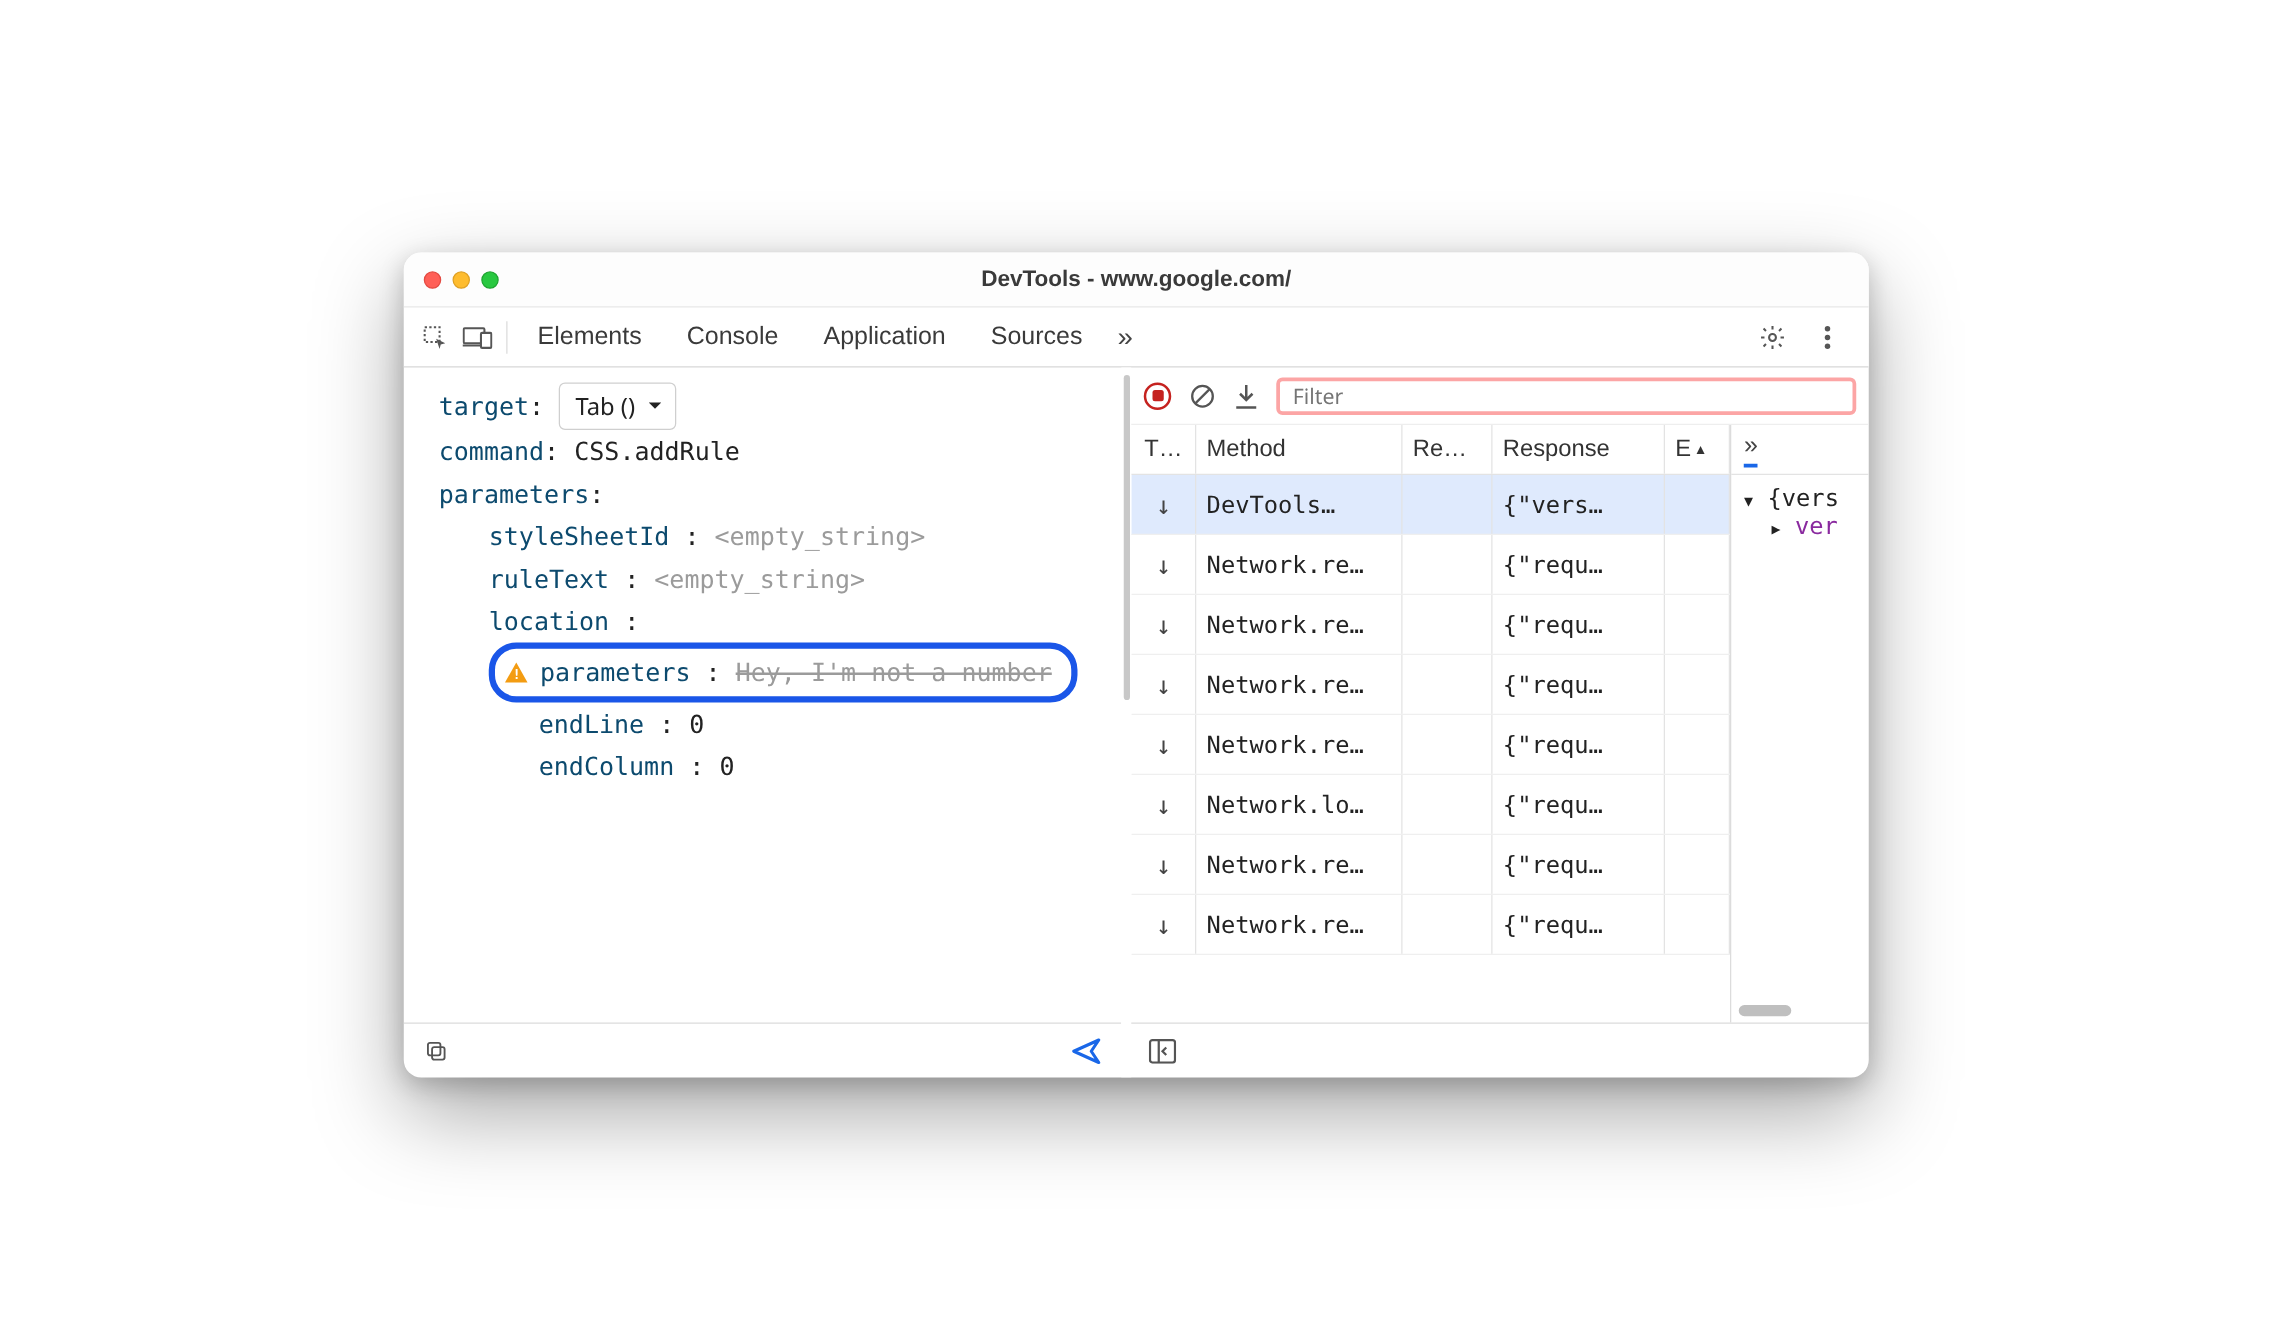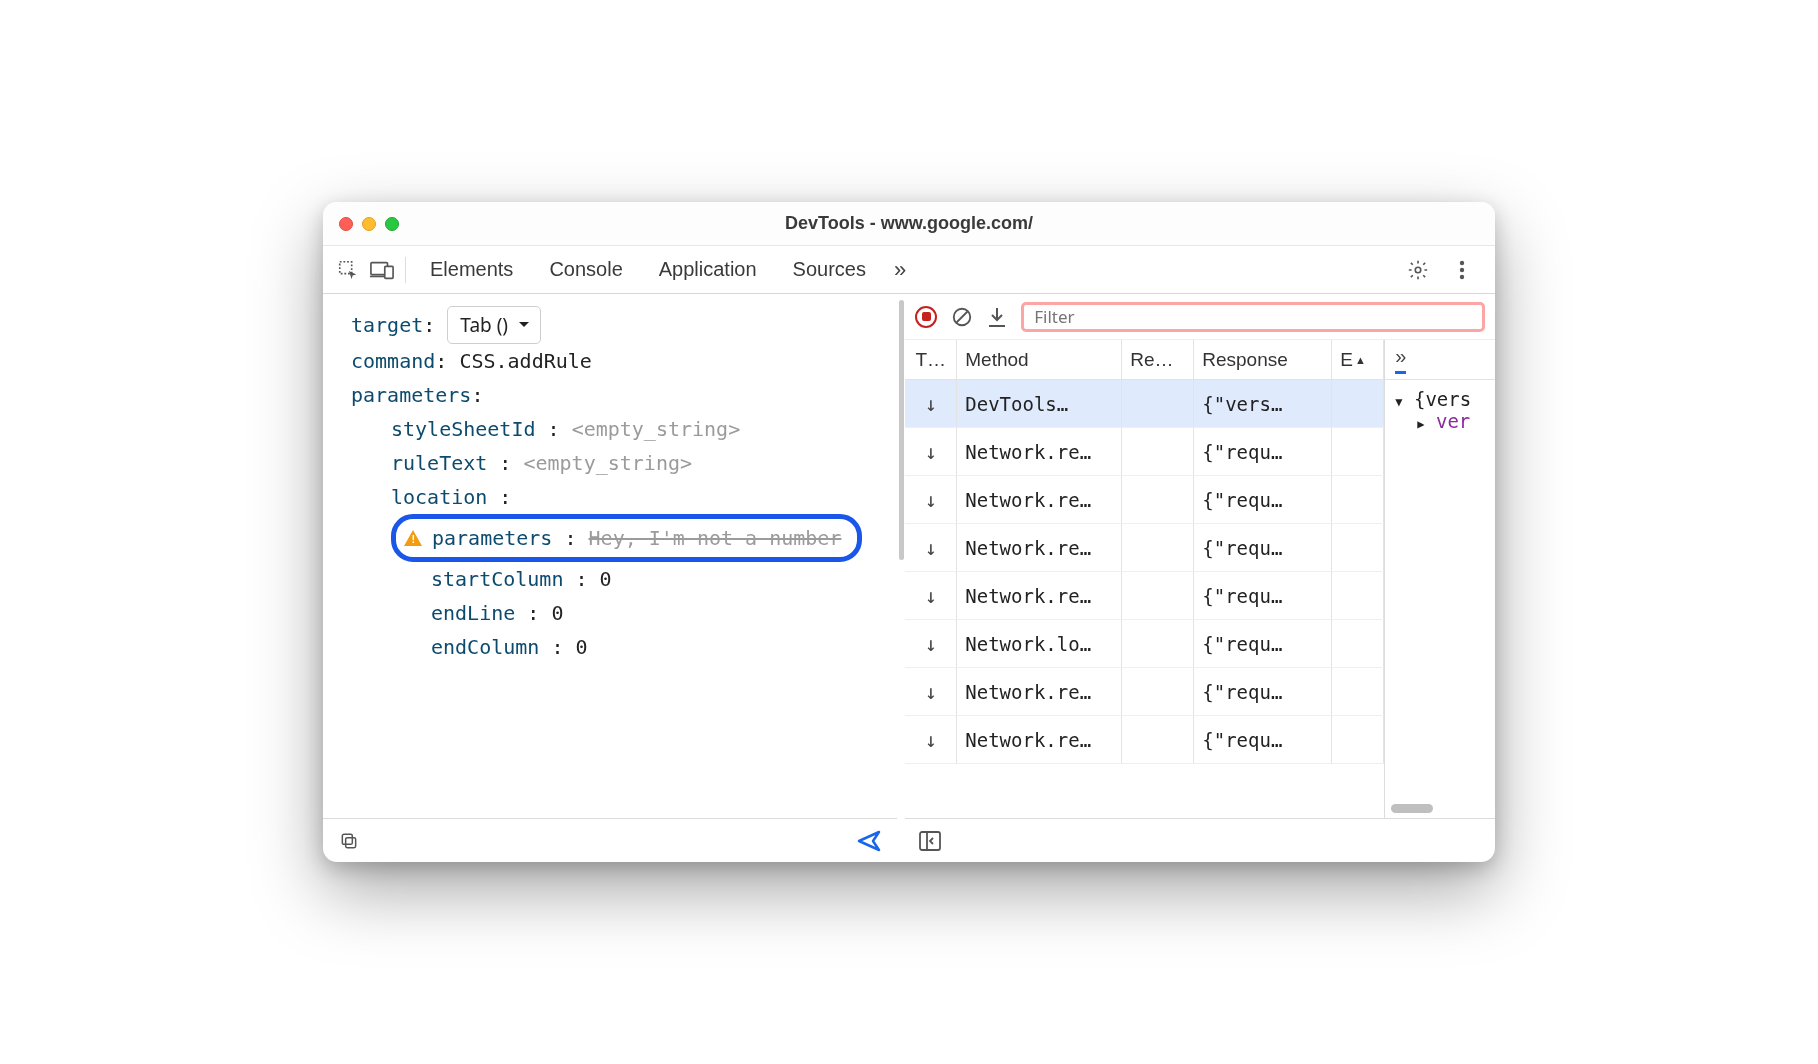--- a/index.html
+++ b/index.html
@@ -201,23 +201,20 @@
         <div class="indent1">
           <span class="kw">location</span><span> :</span>
         </div>
         <div class="indent1">
           <span class="highlighted">
             <span class="warn-triangle"></span>
             <span><span class="kw">parameters</span><span> : </span><span class="gray strike">Hey, I'm not a number</span></span>
           </span>
         </div>
         <div class="indent2">
-          <span class="kw">startColumn</span><span> : </span><span>0</span>
-        </div>
-        <div class="indent2">
           <span class="kw">endLine</span><span> : </span><span>0</span>
         </div>
         <div class="indent2">
           <span class="kw">endColumn</span><span> : </span><span>0</span>
         </div>
       </div>
       <div class="left-footer">
         <div>
           <svg width="20" height="20" viewBox="0 0 24 24" fill="none" stroke="#555" stroke-width="1.8">
               <rect x="8" y="8" width="12" height="12" rx="2"></rect>

